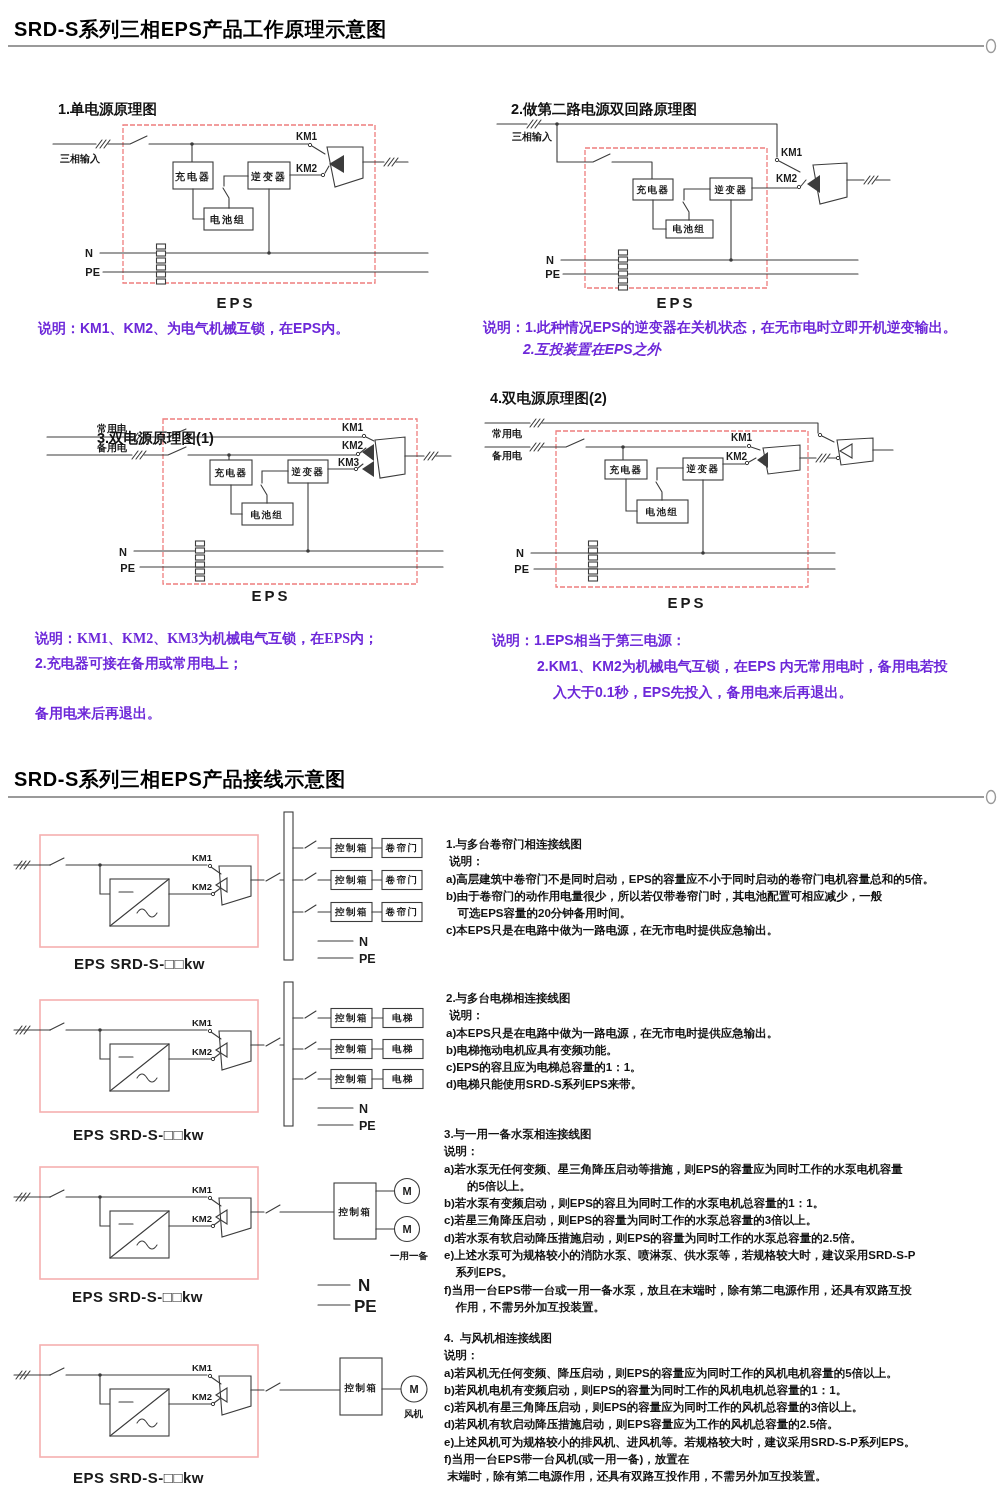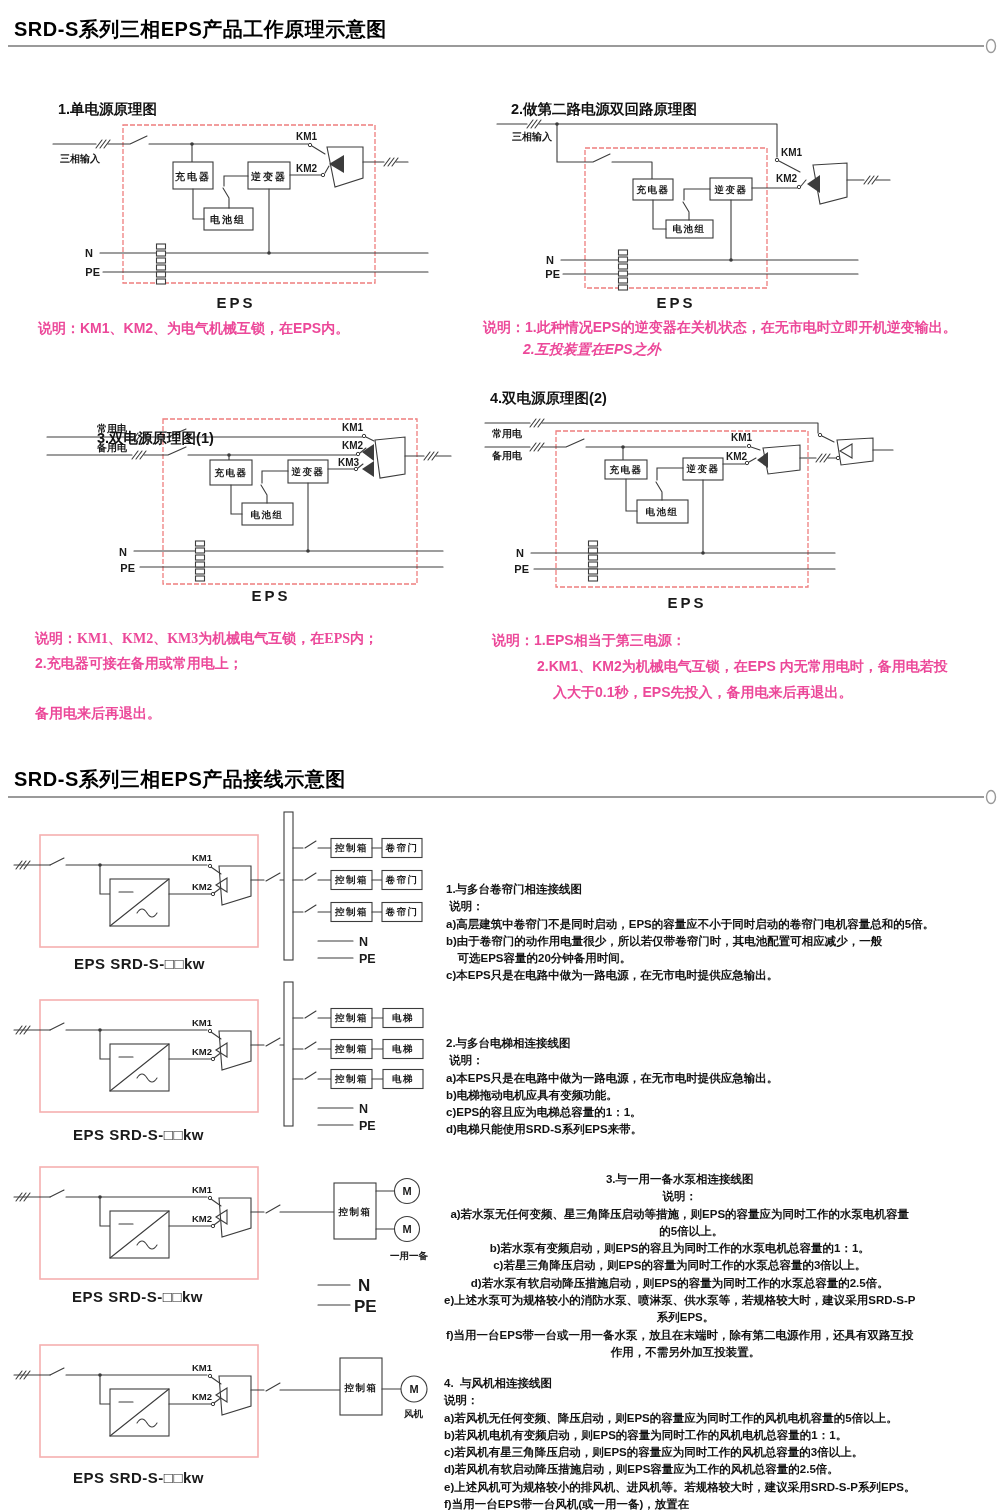--- a/index.html
+++ b/index.html
@@ -1,21 +1,21 @@
 <!DOCTYPE html>
 <html><head>
 <meta charset="utf-8">
 <style>
   html,body{margin:0;padding:0;background:#fff;}
   .page{position:relative;width:1000px;height:1510px;background:#ffffff;overflow:hidden;
         font-family:"Liberation Sans",sans-serif;color:#111;}
   .sec-title{position:absolute;font-size:20px;font-weight:bold;color:#000000;letter-spacing:0.5px;}
   .dtitle{position:absolute;font-size:14.5px;font-weight:bold;color:#121212;white-space:pre;}
-  .cap{position:absolute;font-size:14px;font-weight:bold;color:#ec4899;white-space:pre;}
-  .notes{position:absolute;font-size:11.5px;font-weight:bold;color:#121212;margin-top:45px;}
+  .cap{position:absolute;font-size:14px;font-weight:bold;color:#6d28d9;white-space:pre;}
+  .notes{position:absolute;font-size:11.5px;font-weight:bold;color:#121212;}
   .notes div{line-height:17.3px;white-space:pre;}
   svg.art{position:absolute;left:0;top:0;}
   
   .w{stroke:#3c3c3c;stroke-width:1.1;fill:none;stroke-linecap:round;}
   .rule{stroke:#9a9a9a;stroke-width:2;fill:none;}
   .oc2{fill:#fff;stroke:#9a9a9a;stroke-width:1.4;}
   .box{fill:#ffffff;stroke:#3c3c3c;stroke-width:1.1;}
   .nofill{fill:none;stroke:#3c3c3c;stroke-width:1.1;}
   .redp{fill:none;stroke:#ee7e7e;stroke-width:1.3;stroke-dasharray:5 2;}
   .redw{fill:none;stroke:#f5b0b0;stroke-width:1.6;}
@@ -377,21 +377,21 @@
     <div>c)本EPS只是在电路中做为一路电源，在无市电时提供应急输出。</div>
   </div>
   <div class="notes" style="left:446px;top:990px;">
     <div>2.与多台电梯相连接线图</div>
     <div> 说明：</div>
     <div>a)本EPS只是在电路中做为一路电源，在无市电时提供应急输出。</div>
     <div>b)电梯拖动电机应具有变频功能。</div>
     <div>c)EPS的容且应为电梯总容量的1：1。</div>
     <div>d)电梯只能使用SRD-S系列EPS来带。</div>
   </div>
-  <div class="notes" style="left:444px;top:1126px;text-align:center;">
+  <div class="notes" style="left:444px;top:1126px;">
     <div>3.与一用一备水泵相连接线图</div>
     <div>说明：</div>
     <div>a)若水泵无任何变频、星三角降压启动等措施，则EPS的容量应为同时工作的水泵电机容量</div>
     <div>　　的5倍以上。</div>
     <div>b)若水泵有变频启动，则EPS的容且为同时工作的水泵电机总容量的1：1。</div>
     <div>c)若星三角降压启动，则EPS的容量为同时工作的水泵总容量的3倍以上。</div>
     <div>d)若水泵有软启动降压措施启动，则EPS的容量为同时工作的水泵总容量的2.5倍。</div>
     <div>e)上述水泵可为规格较小的消防水泵、喷淋泵、供水泵等，若规格较大时，建议采用SRD-S-P</div>
     <div>　系列EPS。</div>
     <div>f)当用一台EPS带一台或一用一备水泵，放且在末端时，除有第二电源作用，还具有双路互投</div>

